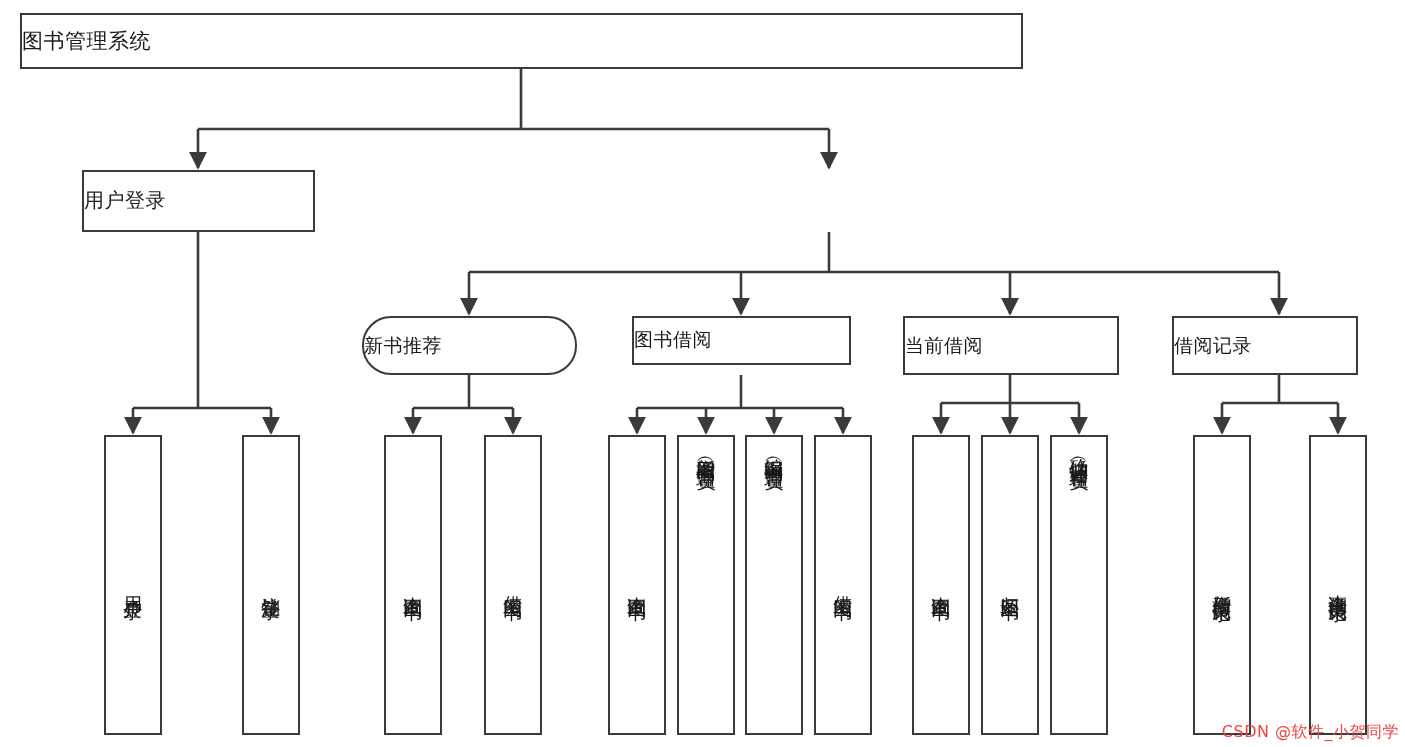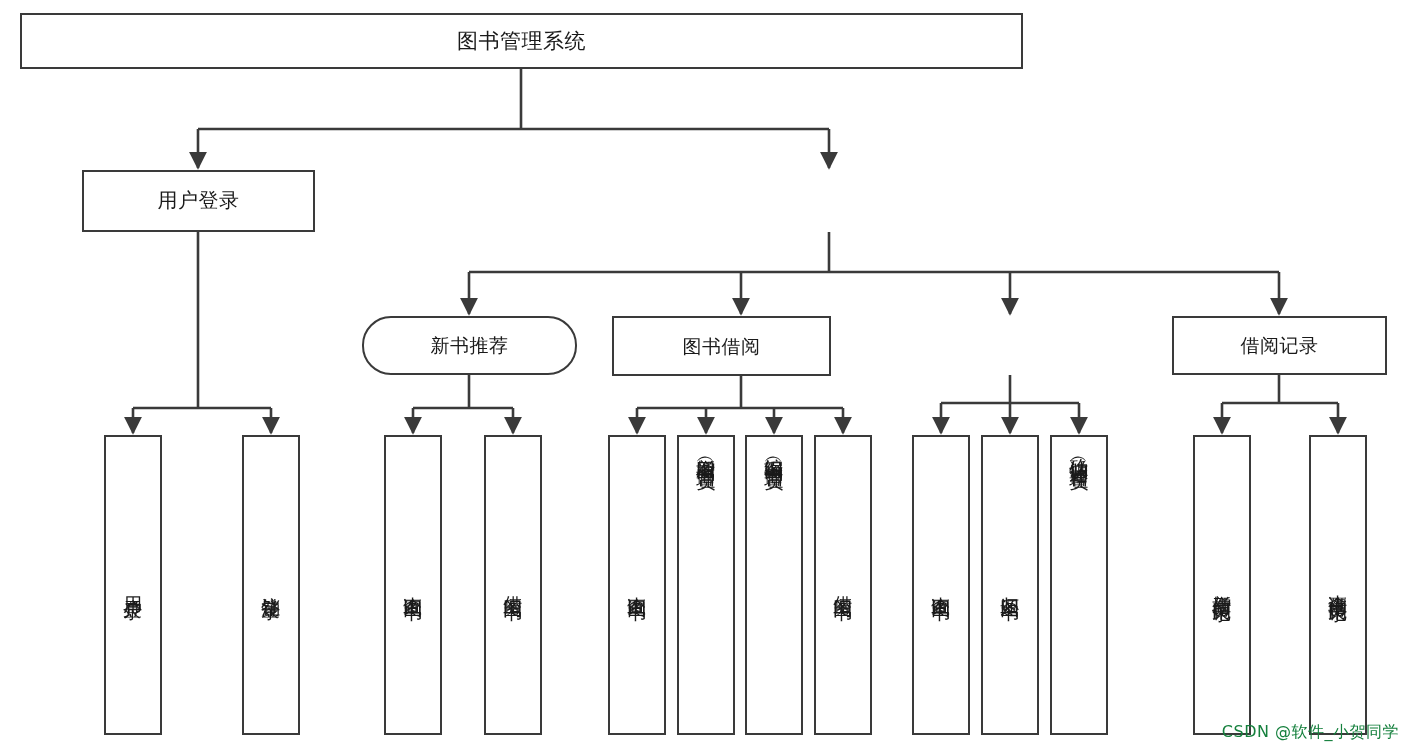--- a/index.html
+++ b/index.html
@@ -26,21 +26,20 @@
     height: 747px;
     pointer-events: none;
   }
   .node {
     position: absolute;
     box-sizing: border-box;
     background: #ffffff;
     border: 2px solid #3a3a3a;
     display: flex;
     align-items: center;
-    justify-content: center;
     color: #1a1a1a;
   }
   .node .node-label {
     display: block;
     text-align: center;
     line-height: 1.18;
     letter-spacing: 0.5px;
   }
   .node-root .node-label { font-size: 21px; }
   .node-l2 .node-label { font-size: 20px; }
@@ -60,21 +59,21 @@
   }
   .node-leaf.center-text {
     align-items: center;
     padding-top: 0;
   }
   #watermark {
     position: absolute;
     right: 6px;
     bottom: 4px;
     font-size: 16px;
-    color: #15803d;
+    color: #ef4444;
     letter-spacing: 0.5px;
     white-space: nowrap;
     margin-top: 31px;
   }
 </style>
 </head>
 <body>
 
 <div id="diagram-root">
 
@@ -132,24 +131,27 @@
     <span class="node-label">图书管理系统</span>
   </div>
 
   <div class="node node-l2" style="left:82px; top:170px; width:233px; height:62px;">
     <span class="node-label">用户登录</span>
   </div>
 
   <div class="node node-l3" style="left:362px; top:316px; width:215px; height:59px;border-radius:29px;">
     <span class="node-label">新书推荐</span>
   </div>
-  <div class="node node-l3" style="left:612px; top:316px; width:219px; height:60px;">
+  <div class="node node-l3" style="left:632px; top:316px; width:219px; height:49px;font-family:Liberation Serif, serif;">
     <span class="node-label">图书借阅</span>
   </div>
-  <div class="node node-l3" style="left:1172px; top:316px; width:215px; height:59px;">
+  <div class="node node-l3" style="left:903px; top:316px; width:216px; height:59px;">
+    <span class="node-label">当前借阅</span>
+  </div>
+  <div class="node node-l3" style="left:1172px; top:316px; width:186px; height:59px;">
     <span class="node-label">借阅记录</span>
   </div>
 
   <div class="node node-leaf center-text" style="left:104px; top:435px; width:58px; height:300px;">
     <span class="node-label">用户登录</span>
   </div>
   <div class="node node-leaf center-text" style="left:242px; top:435px; width:58px; height:300px;">
     <span class="node-label">注销登录</span>
   </div>
 

